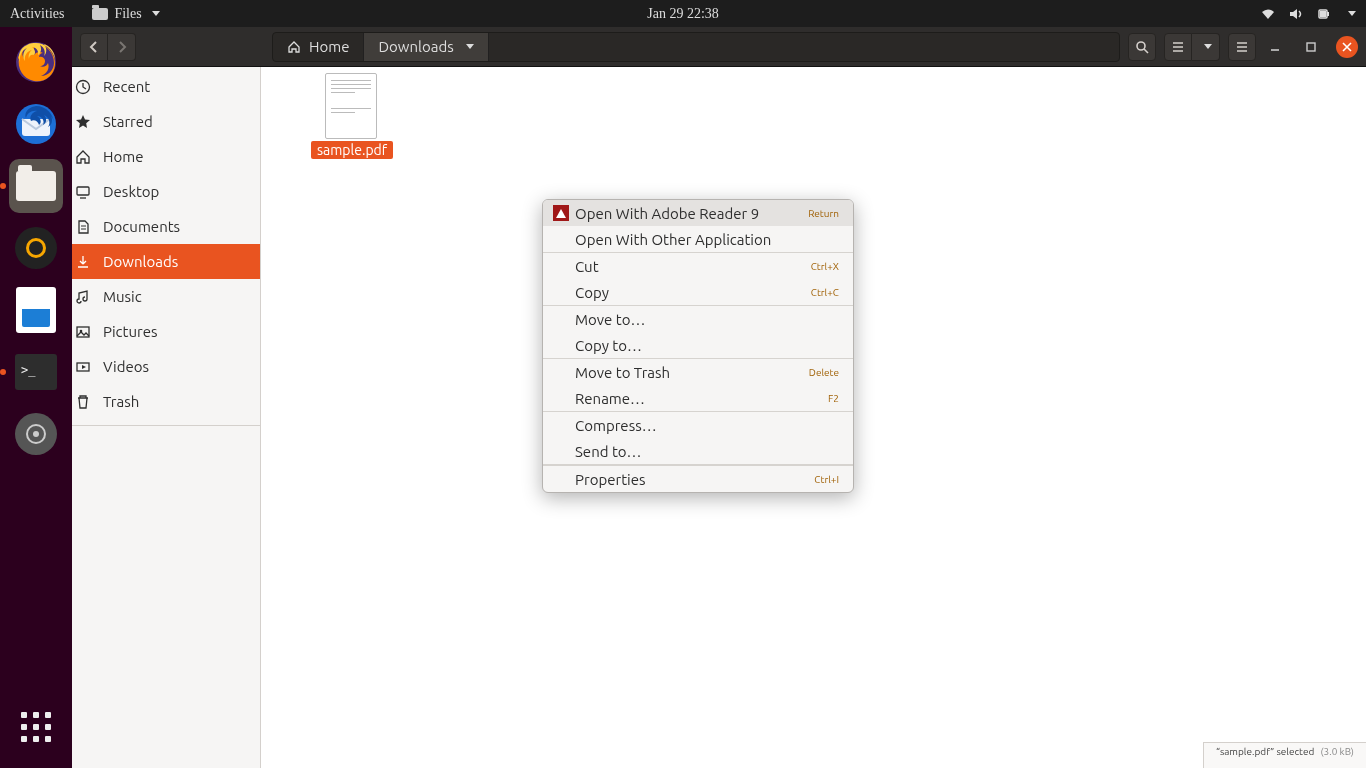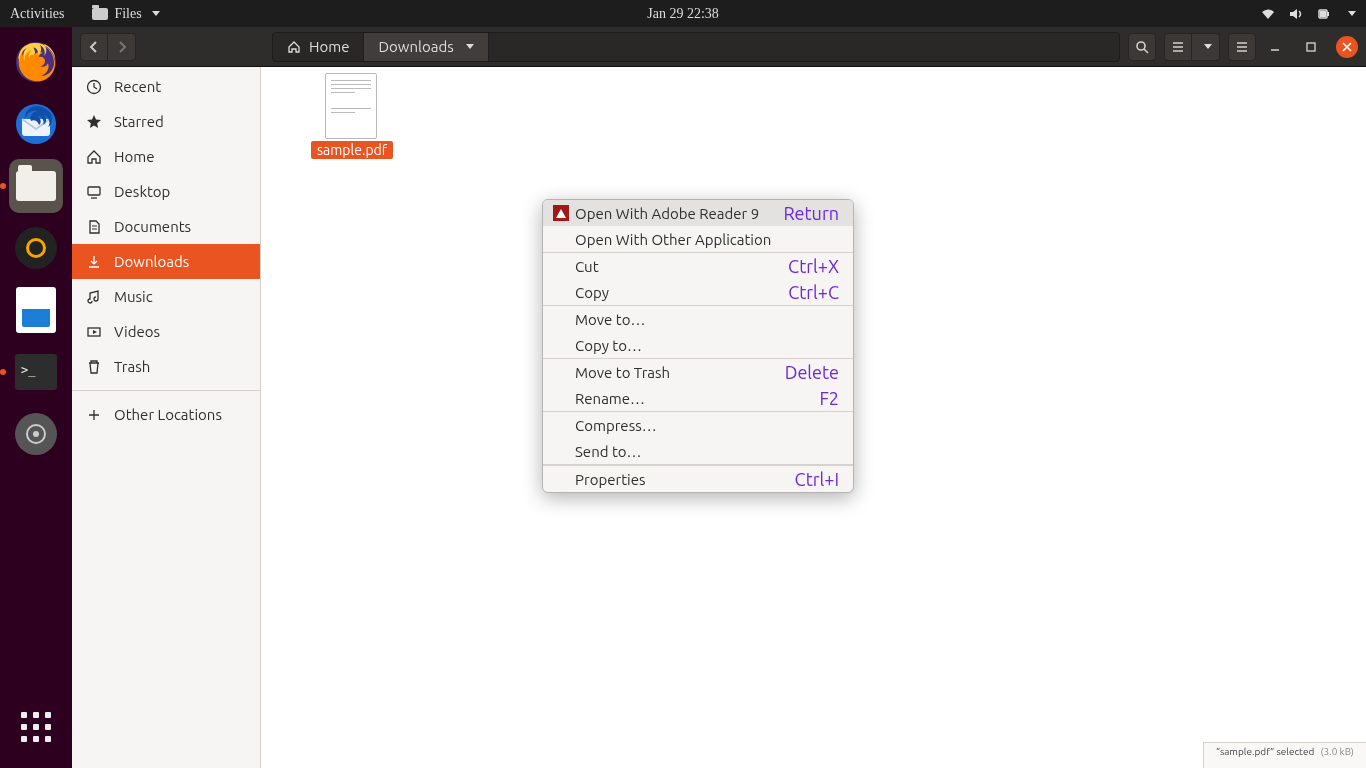--- a/index.html
+++ b/index.html
@@ -126,21 +126,21 @@
 .win-close { background: #e95420; color: #fff; }
 .win-min, .win-max { color: #ccc; }
 
 .file-body { flex: 1; display: flex; background: #fff; position: relative; }
 .sidebar {
   width: 189px; background: #f6f5f4; border-right: 1px solid #d4d0cc;
   display: flex; flex-direction: column; padding-top: 2px;
 }
 .sb-item {
   display: flex; align-items: center; gap: 12px;
-  padding: 9px 14px; color: #2f2f2f; font-size: 15px;
+  padding: 9px 3px; color: #2f2f2f; font-size: 15px;
 }
 .sb-item.active { background: #e95420; color: #fff; }
 .sb-item .ic { width: 16px; height: 16px; flex-shrink: 0; display: flex; align-items: center; justify-content: center;}
 .sb-item svg { width: 16px; height: 16px; }
 .sb-sep { height: 1px; background: #d4d0cc; margin: 6px 0; }
 .content { flex: 1; background: #fff; position: relative; padding: 14px 22px; }
 .file-tile { position: absolute; left: 50px; top: 6px; width: 80px; text-align: center; }
 .file-thumb {
   width: 52px; height: 66px; margin: 0 auto; background: #fff; border: 1px solid #bbb;
   border-radius: 2px; padding: 6px 5px; position: relative;
@@ -157,21 +157,21 @@
   background: #f6f5f4; border: 1px solid #b6b3b0; border-radius: 6px;
   box-shadow: 0 5px 20px rgba(0,0,0,0.3); color: #2e2e2e;
   overflow: hidden; z-index: 50;
 }
 .ctx-item {
   display: flex; align-items: center; padding: 3px 14px 3px 32px;
   font-size: 15px; justify-content: space-between; height: 26px;
   position: relative;
 }
 .ctx-item.hl { background: #e4e2e0; text-align: right; }
-.ctx-item .shortcut { color: #6d28d9; font-size: 18px; }
+.ctx-item .shortcut { color: #a16207; font-size: 10px; }
 .ctx-item .adobe-ic {
   position: absolute; left: 10px; width: 16px; height: 16px; background: #a01818;
   display: flex; align-items: center; justify-content: center;
 }
 .ctx-item .adobe-ic::after {
   content: ""; width: 0; height: 0;
   border-left: 5px solid transparent; border-right: 5px solid transparent;
   border-bottom: 9px solid #fff;
 }
 .ctx-sep { height: 1px; background: #d6d3cf; }
@@ -397,43 +397,45 @@
           <span class="ic">
             <svg viewBox="0 0 16 16">
               <path d="M6 12a2 2 0 1 1-2-2V4l8-2v8a2 2 0 1 1-2-2" fill="none" stroke="currentColor" stroke-width="1.3"></path>
             </svg>
           </span>
           <span>Music</span>
         </div>
         <div class="sb-item">
           <span class="ic">
             <svg viewBox="0 0 16 16">
+              <rect x="2" y="3" width="12" height="10" fill="none" stroke="currentColor" stroke-width="1.3"></rect>
+              <circle cx="6" cy="7" r="1.3" fill="currentColor"></circle>
+              <path d="M2 12l4-4 3 3 2-2 3 3" fill="none" stroke="currentColor" stroke-width="1.3"></path>
+            </svg>
+          </span>
+          <span>Pictures</span>
+        </div>
+        <div class="sb-item">
+          <span class="ic">
+            <svg viewBox="0 0 16 16">
               <rect x="2" y="4" width="12" height="8" fill="none" stroke="currentColor" stroke-width="1.3"></rect>
               <path d="M7 6l4 2-4 2z" fill="currentColor"></path>
             </svg>
           </span>
           <span>Videos</span>
         </div>
         <div class="sb-item">
           <span class="ic">
             <svg viewBox="0 0 16 16">
               <path d="M3 4h10M5 4V2h6v2M4 4l1 10h6l1-10" fill="none" stroke="currentColor" stroke-width="1.3"></path>
             </svg>
           </span>
           <span>Trash</span>
         </div>
         <div class="sb-sep"></div>
-        <div class="sb-item">
-          <span class="ic">
-            <svg viewBox="0 0 16 16">
-              <path d="M8 3v10M3 8h10" stroke="currentColor" stroke-width="1.3"></path>
-            </svg>
-          </span>
-          <span>Other Locations</span>
-        </div>
       </div>
 
     <div class="content">
       <div class="file-tile">
         <div class="file-thumb">
           <div class="l"></div>
             <div class="l"></div>
             <div class="l"></div>
             <div class="l s"></div>
           <div style="height:12px"></div>

